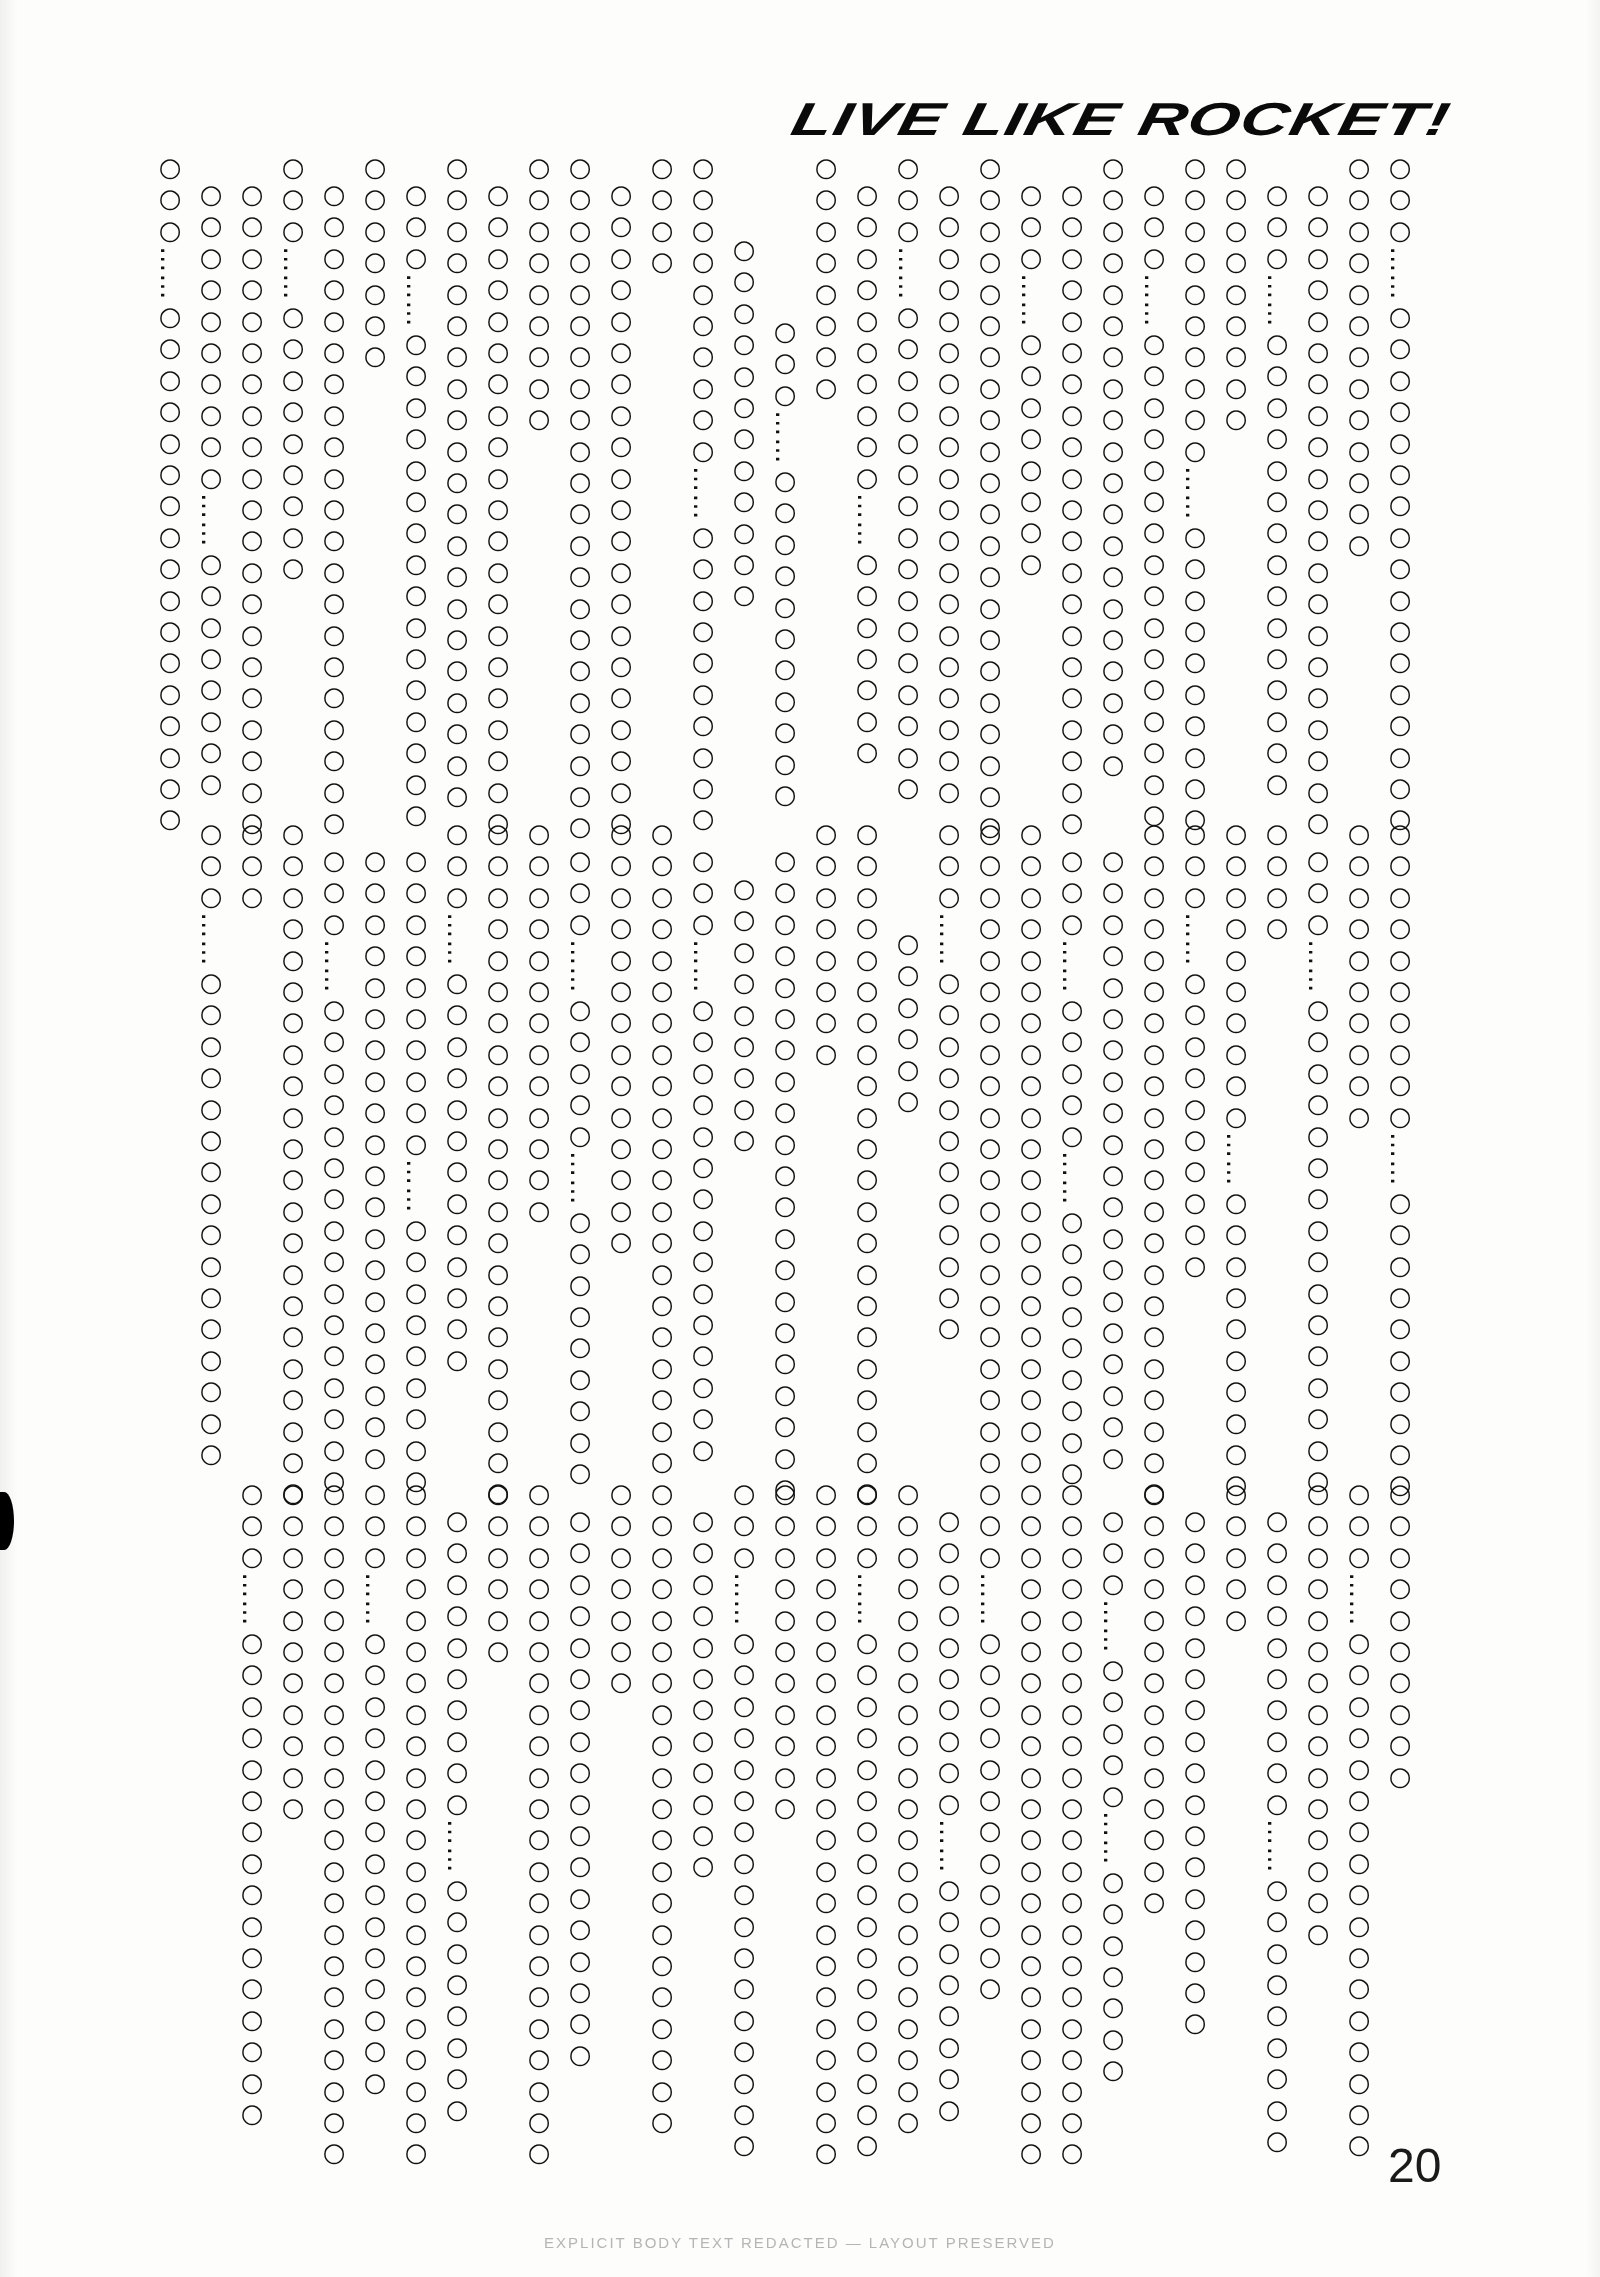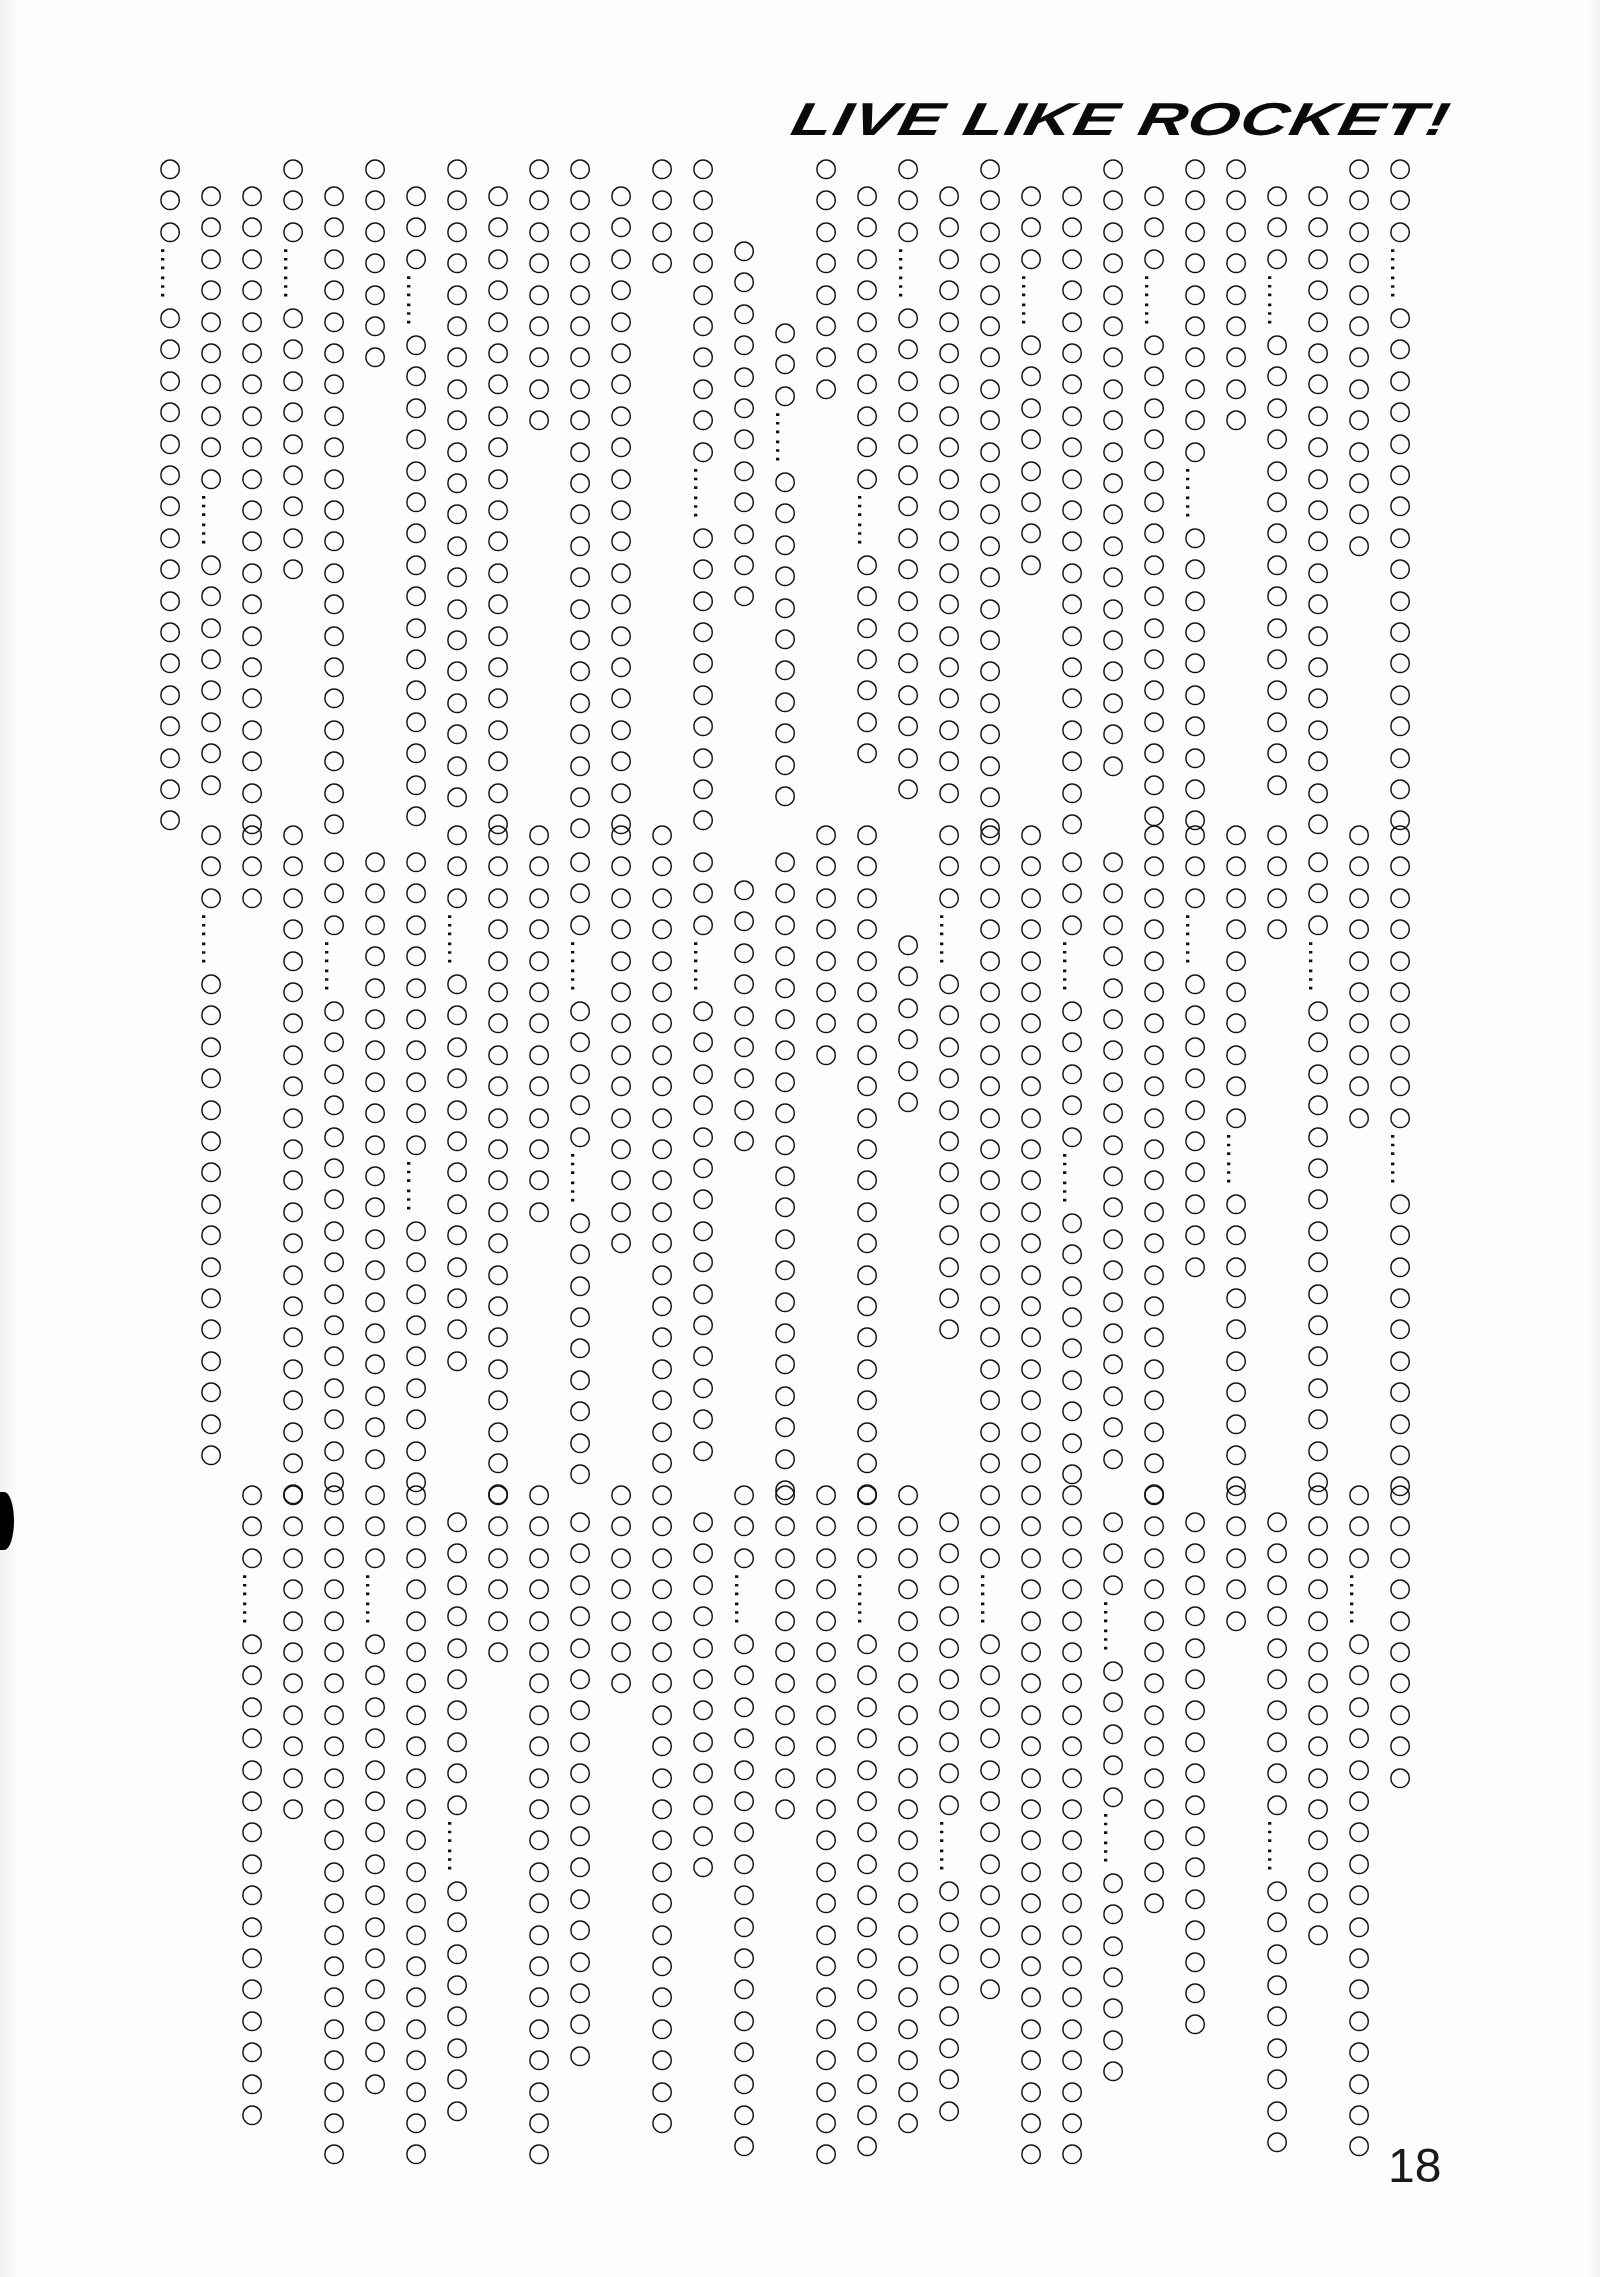--- a/index.html
+++ b/index.html
@@ -182,16 +182,17 @@
       <p style="text-indent: 27.4px;">○○○○○○○○○○……○○○○○○○○</p>
       <p style="text-indent: 0px;">○○○○○○○○○○○○○○○○○○○○○○</p>
       <p style="text-indent: 0px;">○○○……○○○○○○○○○○○○○○○</p>
       <p style="text-indent: 0px;">○○○○○○○○○○○○○○○○○○○○○○</p>
       <p style="text-indent: 0px;">○○○○○○○○○○○</p>
       <p style="text-indent: 0px;">○○○……○○○○○○○○○○○○○○○○</p>
     </section>
 
   <div class="ink-blot"></div>
 
-  <div class="page-number">18</div>
+  <div class="page-number">20</div>
 
+  <div class="redaction-notice">EXPLICIT BODY TEXT REDACTED — LAYOUT PRESERVED</div>
 
 </div>
 
 </body></html>

